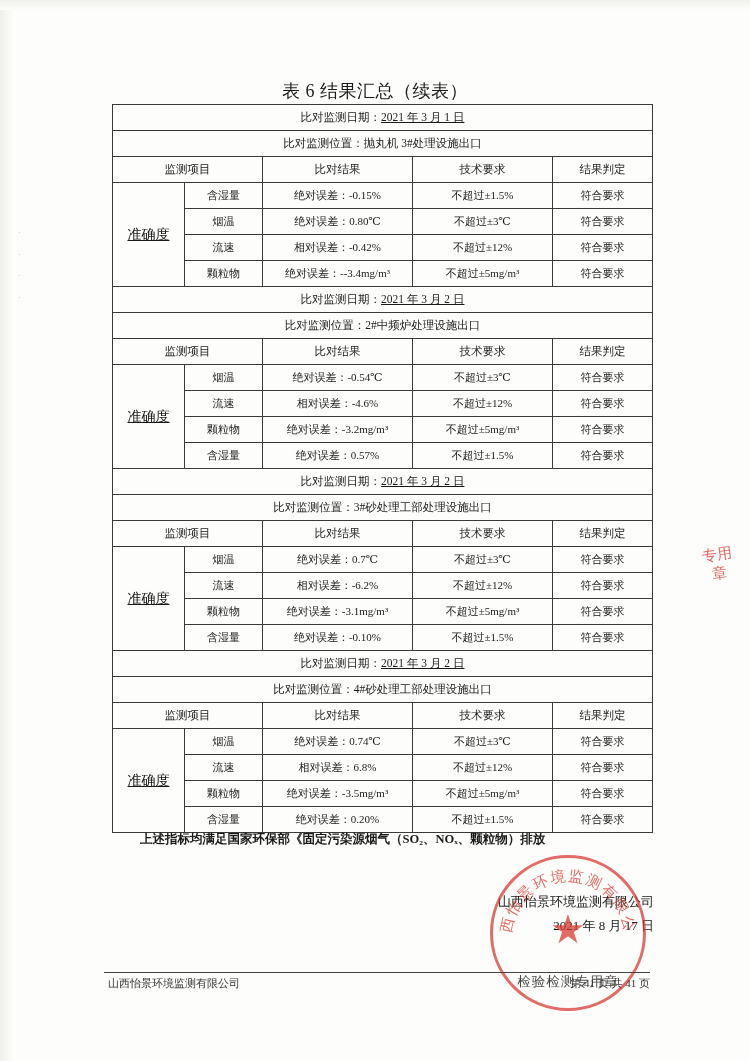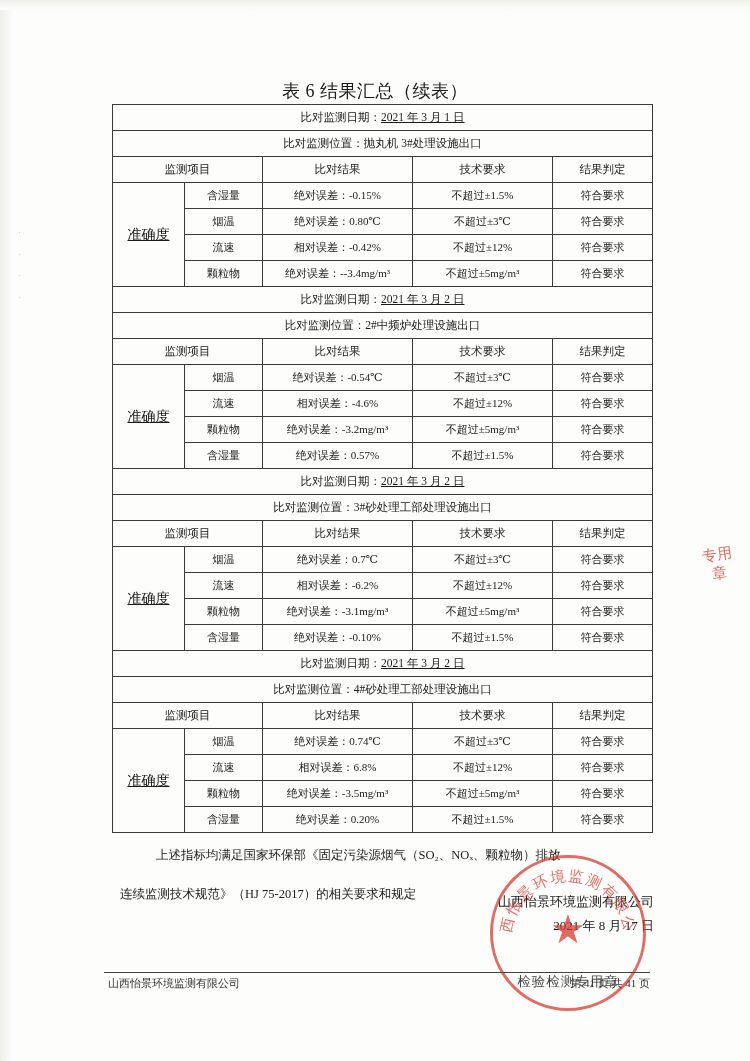--- a/index.html
+++ b/index.html
@@ -81,21 +81,21 @@
 
   .footnote {
     position: absolute;
     left: 104px;
     top: 828px;
     width: 546px;
     font-size: 12.5px;
     line-height: 1.85;
     text-indent: 0;
   }
-  .footnote p { margin: 16px; }
+  .footnote p { margin: 0; font-weight: bold; }
   .footnote .l1 { padding-left: 36px; }
   .signature {
     position: absolute;
     right: 96px;
     top: 893px;
     font-size: 13px;
   }
   .sigdate {
     position: absolute;
     right: 96px;
@@ -360,21 +360,20 @@
             <td>绝对误差：0.20%</td>
             <td>不超过±1.5%</td>
             <td>符合要求</td>
           </tr>
         </tbody>
     </table>
   </div>
 
   <div class="footnote">
     <p class="l1">上述指标均满足国家环保部《固定污染源烟气（SO₂、NOₓ、颗粒物）排放</p>
-    <p>连续监测技术规范》（HJ 75-2017）的相关要求和规定</p>
   </div>
 
   <div class="signature">山西怡景环境监测有限公司</div>
   <div class="sigdate">2021 年 8 月 17 日</div>
 
   <div class="seal">
     <svg class="arc" viewBox="0 0 150 150">
       <path id="sealArc" d="M 18,80 A 57,57 0 0 1 132,80" fill="none"></path>
       <text><textPath href="#sealArc" startOffset="50%" text-anchor="middle" id="sealTopText">山西怡景环境监测有限公司</textPath></text>
     </svg>

